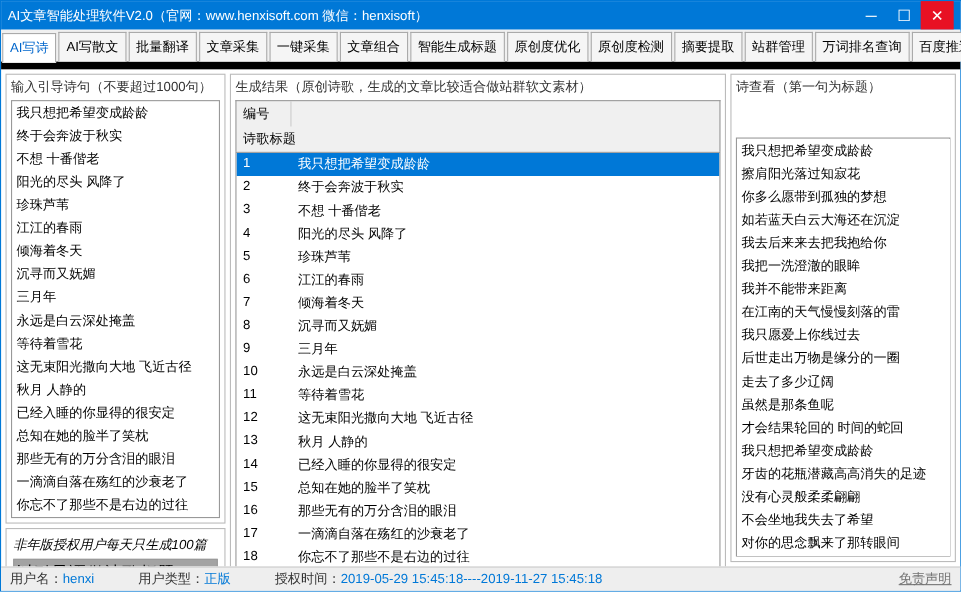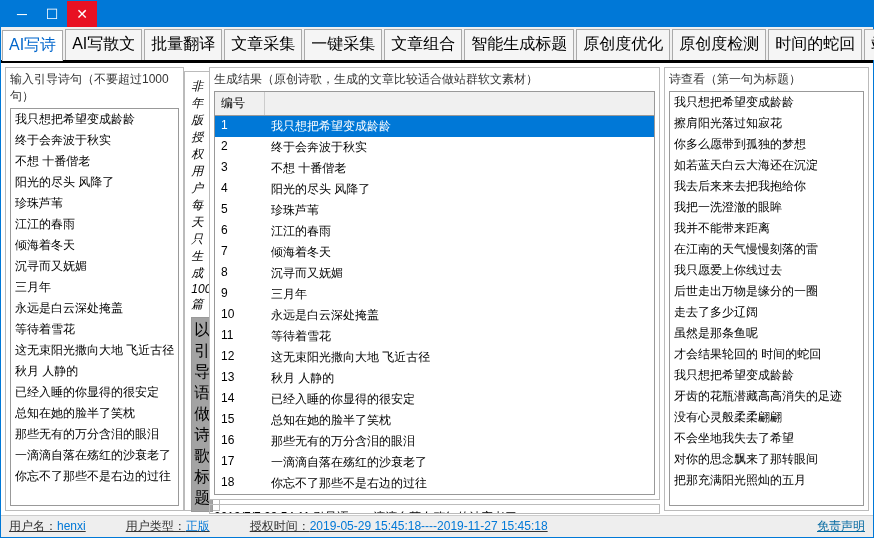--- a/index.html
+++ b/index.html
@@ -7,29 +7,29 @@
 
 .window { width: 874px; height: 538px; background: #fff; border: 1px solid #0078d7; display: flex; flex-direction: column; }
 
 .titlebar { background: #0078d7; color: #fff; height: 26px; display: flex; align-items: center; padding: 0 6px; font-size: 12px; }
 .titlebar .title-text { flex: 1; white-space: nowrap; overflow: hidden; }
 .win-controls { display: flex; }
 .win-btn { width: 30px; height: 26px; display: flex; align-items: center; justify-content: center; font-size: 14px; color: #fff; }
 .win-btn.close { background: #e81123; }
 .win-btn.min, .win-btn.max { }
 
-.tabs { display: flex; background: #f0f0f0; border-bottom: 3px solid #000000; font-size: 16px; }
+.tabs { display: flex; background: #f0f0f0; border-bottom: 7px solid #000000; font-size: 12px; }
 .tab { padding: 4px 6px; border: 1px solid #aaa; border-bottom: none; background: #f5f5f5; margin: 2px 1px 0 1px; white-space: nowrap; }
 .tab.active { background: #fff; color: #0066cc; border-bottom: 1px solid #fff; position: relative; top: 1px; }
 
 .content { flex: 1; display: flex; padding: 4px; gap: 4px; overflow: hidden; }
 
 .panel { border: 1px solid #bbb; display: flex; flex-direction: column; background: #fff; }
 .panel-left { width: 200px; }
-.panel-right { width: 205px; }
+.panel-right { width: 205px; gap: 34px; }
 
 .panel-label { font-size: 12px; padding: 3px 4px; color: #333; }
 
 .listbox { flex: 1; border: 1px solid #999; margin: 0 4px 4px 4px; overflow-y: auto; font-size: 12px; background: #fff; }
 .listbox-item { padding: 2px 4px; white-space: nowrap; }
 
 .left-bottom { border: 1px solid #bbb; margin-top: 4px; padding: 6px; }
 .left-bottom .note { font-size: 12px; margin-bottom: 4px; font-style: italic; }
 .dropdown { width: 100%; font-size: 16px; padding: 2px; border: 1px solid #999; margin-bottom: 2px; background: #a3a3a3; }
 
@@ -41,58 +41,59 @@
 .table-head { display: flex; background: #f0f0f0; border: 1px solid #999; border-bottom: none; margin: 0 4px; font-size: 12px; flex-direction: column; }
 .th-num { width: 50px; padding: 3px 6px; border-right: 1px solid #ccc; }
 .th-title { flex: 1; padding: 3px 6px; }
 .table-body { flex: 1; border: 1px solid #999; margin: 0 4px 4px 4px; overflow-y: auto; font-size: 12px; }
 .trow { display: flex; }
 .trow.sel { background: #0078d7; color: #fff; }
 .td-num { width: 50px; padding: 2px 6px; }
 .td-title { flex: 1; padding: 2px 6px; white-space: nowrap; }
 
 .statusbar { height: 22px; background: #eee; border-top: 1px solid #ccc; display: flex; align-items: center; font-size: 12px; color: #333; padding: 0 8px; }
-.statusbar .seg { margin-right: 40px; text-decoration: underline; }
-.statusbar .right { margin-left: auto; color: #0369a1; text-decoration: underline; font-family: Liberation Mono, monospace; }
+.statusbar .seg { margin-right: 40px; }
+.statusbar .right { margin-left: auto; color: #737373; text-decoration: underline; font-family: Liberation Mono, monospace; }
 .accent { color: #0078d7; }
 
 ::-webkit-scrollbar { width: 14px; }
 ::-webkit-scrollbar-track { background: #f0f0f0; }
 ::-webkit-scrollbar-thumb { background: #c0c0c0; border: 1px solid #a0a0a0; }
 </style>
 </head>
 <body>
 
 <div class="window">
   <div class="titlebar">
+    <span class="title-text">AI文章智能处理软件V2.0（官网：www.henxisoft.com  微信：henxisoft）</span>
     <div class="win-controls">
       <div class="win-btn min">─</div>
       <div class="win-btn max">☐</div>
       <div class="win-btn close">✕</div>
     </div>
   </div>
 
   <div class="tabs" id="tabs">
       <div class="tab active">AI写诗</div>
       <div class="tab">AI写散文</div>
       <div class="tab">批量翻译</div>
       <div class="tab">文章采集</div>
       <div class="tab">一键采集</div>
       <div class="tab">文章组合</div>
       <div class="tab">智能生成标题</div>
       <div class="tab">原创度优化</div>
       <div class="tab">原创度检测</div>
-      <div class="tab">时间的蛇回</div>
+      <div class="tab">摘要提取</div>
       <div class="tab">站群管理</div>
       <div class="tab">万词排名查询</div>
       <div class="tab">百度推送</div>
     </div>
 
   <div class="content">
-    <div style="display:flex;flex-direction:row;width:200px;">
+    <div style="display:flex;flex-direction:column;width:200px;">
       <div class="panel panel-left" style="flex:1;">
         <div class="panel-label">输入引导诗句（不要超过1000句）</div>
         <div class="listbox" id="left-list">
             <div class="listbox-item">我只想把希望变成龄龄</div>
             <div class="listbox-item">终于会奔波于秋实</div>
             <div class="listbox-item">不想 十番偕老</div>
             <div class="listbox-item">阳光的尽头 风降了</div>
             <div class="listbox-item">珍珠芦苇</div>
             <div class="listbox-item">江江的春雨</div>
             <div class="listbox-item">倾海着冬天</div>
@@ -116,20 +117,21 @@
         </div>
 
       </div>
     </div>
 
     <div class="mid-wrapper">
       <div class="panel mid-top">
         <div class="panel-label">生成结果（原创诗歌，生成的文章比较适合做站群软文素材）</div>
         <div class="table-head">
           <div class="th-num">编号</div>
+          <div class="th-title">诗歌标题</div>
         </div>
         <div class="table-body" id="mid-table">
             <div class="trow sel">
               <div class="td-num">1</div>
               <div class="td-title">我只想把希望变成龄龄</div>
             </div>
             <div class="trow">
               <div class="td-num">2</div>
               <div class="td-title">终于会奔波于秋实</div>
             </div>

